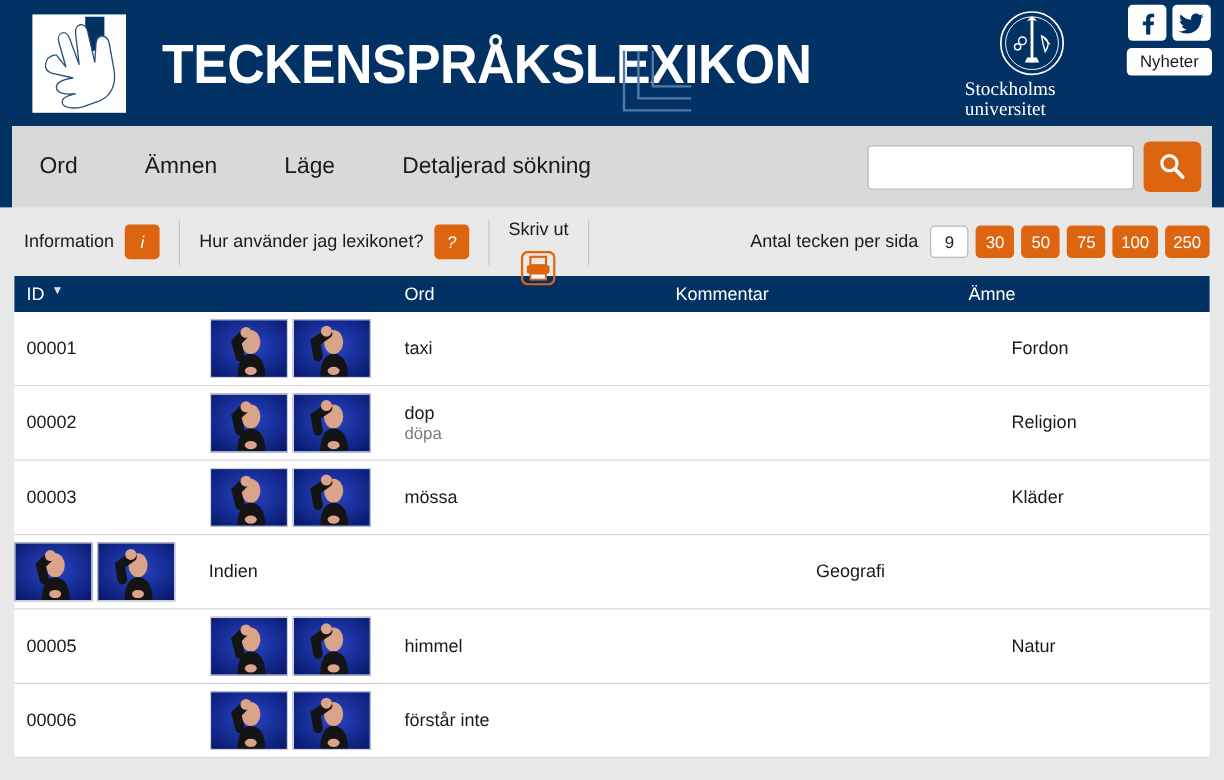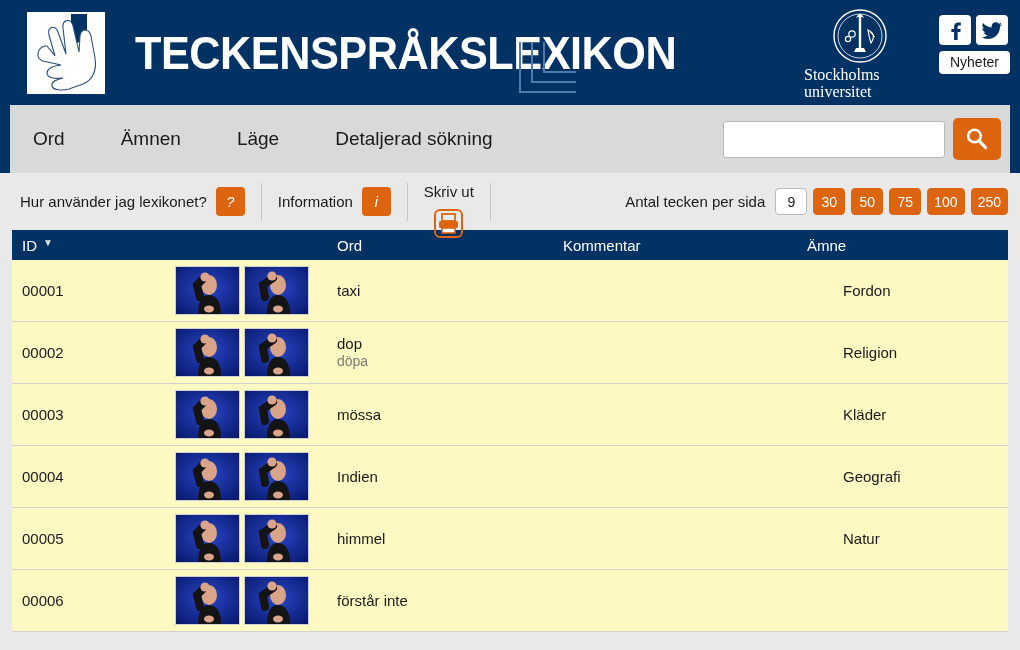--- a/index.html
+++ b/index.html
@@ -56,24 +56,24 @@
     font-size: 16px;
     line-height: 17px;
     font-family: "Liberation Serif", serif;
     margin-top: 2px;
     text-align: left;
     padding-left: 14px;
   }
 
   .social-wrap {
     position: absolute;
-    right: 10px; top: 15px;
+    right: 10px; top: 4px;
     display: flex;
     flex-direction: column;
-    align-items: flex-start;
+    align-items: center;
     gap: 6px;
   }
   .social-row { display: flex; gap: 5px; }
   .social-btn {
     width: 32px; height: 30px;
     background: #ffffff;
     border-radius: 4px;
     display: flex; align-items: center; justify-content: center;
   }
   .news-btn {
@@ -197,21 +197,21 @@
   .th-img   { width: 162px; }
   .th-ord   { width: 226px; }
   .th-komm  { width: 244px; }
   .th-amne  { flex: 1; }
   .sort-caret { font-size: 10px; opacity: .85; }
 
   .row {
     display: flex;
     align-items: center;
     height: 62px;
-    background: #fef9c3;
+    background: #ffffff;
     border-bottom: 1px solid #d2d2d2;
     font-size: 15px;
     color: #1a1a1a;
   }
   .c-id   { width: 163px; padding-left: 10px; }
   .c-img  { width: 162px; display: flex; gap: 4px; align-items: center; }
   .c-ord  { width: 226px; line-height: 17px; }
   .c-komm { width: 244px; }
   .c-amne { flex: 1; margin-left: 36px; }
   .syn { color: #7a7a7a; font-size: 14px; }
@@ -298,26 +298,26 @@
       <svg width="26" height="26" viewBox="0 0 26 26">
         <circle cx="10.5" cy="10" r="6.3" fill="none" stroke="#ffffff" stroke-width="2.6"></circle>
         <line x1="15" y1="14.8" x2="21.5" y2="21.5" stroke="#ffffff" stroke-width="3.2" stroke-linecap="round"></line>
       </svg>
     </button>
   </div>
 </div>
 
 <div class="toolbar">
   <div class="tool-group">
+    <span class="tool-label">Information</span>
+    <span class="badge">i</span>
+  </div>
+  <div class="tool-group">
     <span class="tool-label">Hur använder jag lexikonet?</span>
     <span class="badge">?</span>
-  </div>
-  <div class="tool-group">
-    <span class="tool-label">Information</span>
-    <span class="badge">i</span>
   </div>
   <div class="tool-group last">
     <span class="tool-label">Skriv ut</span>
     <span>
       <svg width="29" height="29" viewBox="0 0 29 29">
         <rect x="1" y="1" width="27" height="27" rx="5" fill="none" stroke="#dd6510" stroke-width="2"></rect>
         <rect x="8" y="5" width="13" height="7" fill="none" stroke="#dd6510" stroke-width="1.8"></rect>
         <rect x="5" y="12" width="19" height="7" rx="1.5" fill="#dd6510"></rect>
         <rect x="8" y="19" width="13" height="5" fill="#ffffff" stroke="#dd6510" stroke-width="1.6"></rect>
       </svg>
@@ -463,21 +463,20 @@
     <circle cx="27" cy="9" r="4.6" fill="#d9a489"></circle>
     <ellipse cx="33" cy="42" rx="5" ry="3.4" fill="#d9a489"></ellipse>
   </svg>
           </span>
      </div>
      <div class="c-ord">mössa</div>
      <div class="c-komm"></div>
      <div class="c-amne">Kläder</div>
       </div>
       <div class="row">
-        <div class="c-id">00004</div>
      <div class="c-img">
        <span class="thumb">
             <svg width="63" height="47" viewBox="0 0 63 47">
     <defs>
                 <radialGradient id="bg6" cx="50%" cy="45%" r="70%">
       <stop offset="0%" stop-color="#2a46c8"></stop>
                   <stop offset="100%" stop-color="#081a6e"></stop>
     </radialGradient>
               </defs>
     <rect width="63" height="47" fill="url(#bg6)"></rect>

